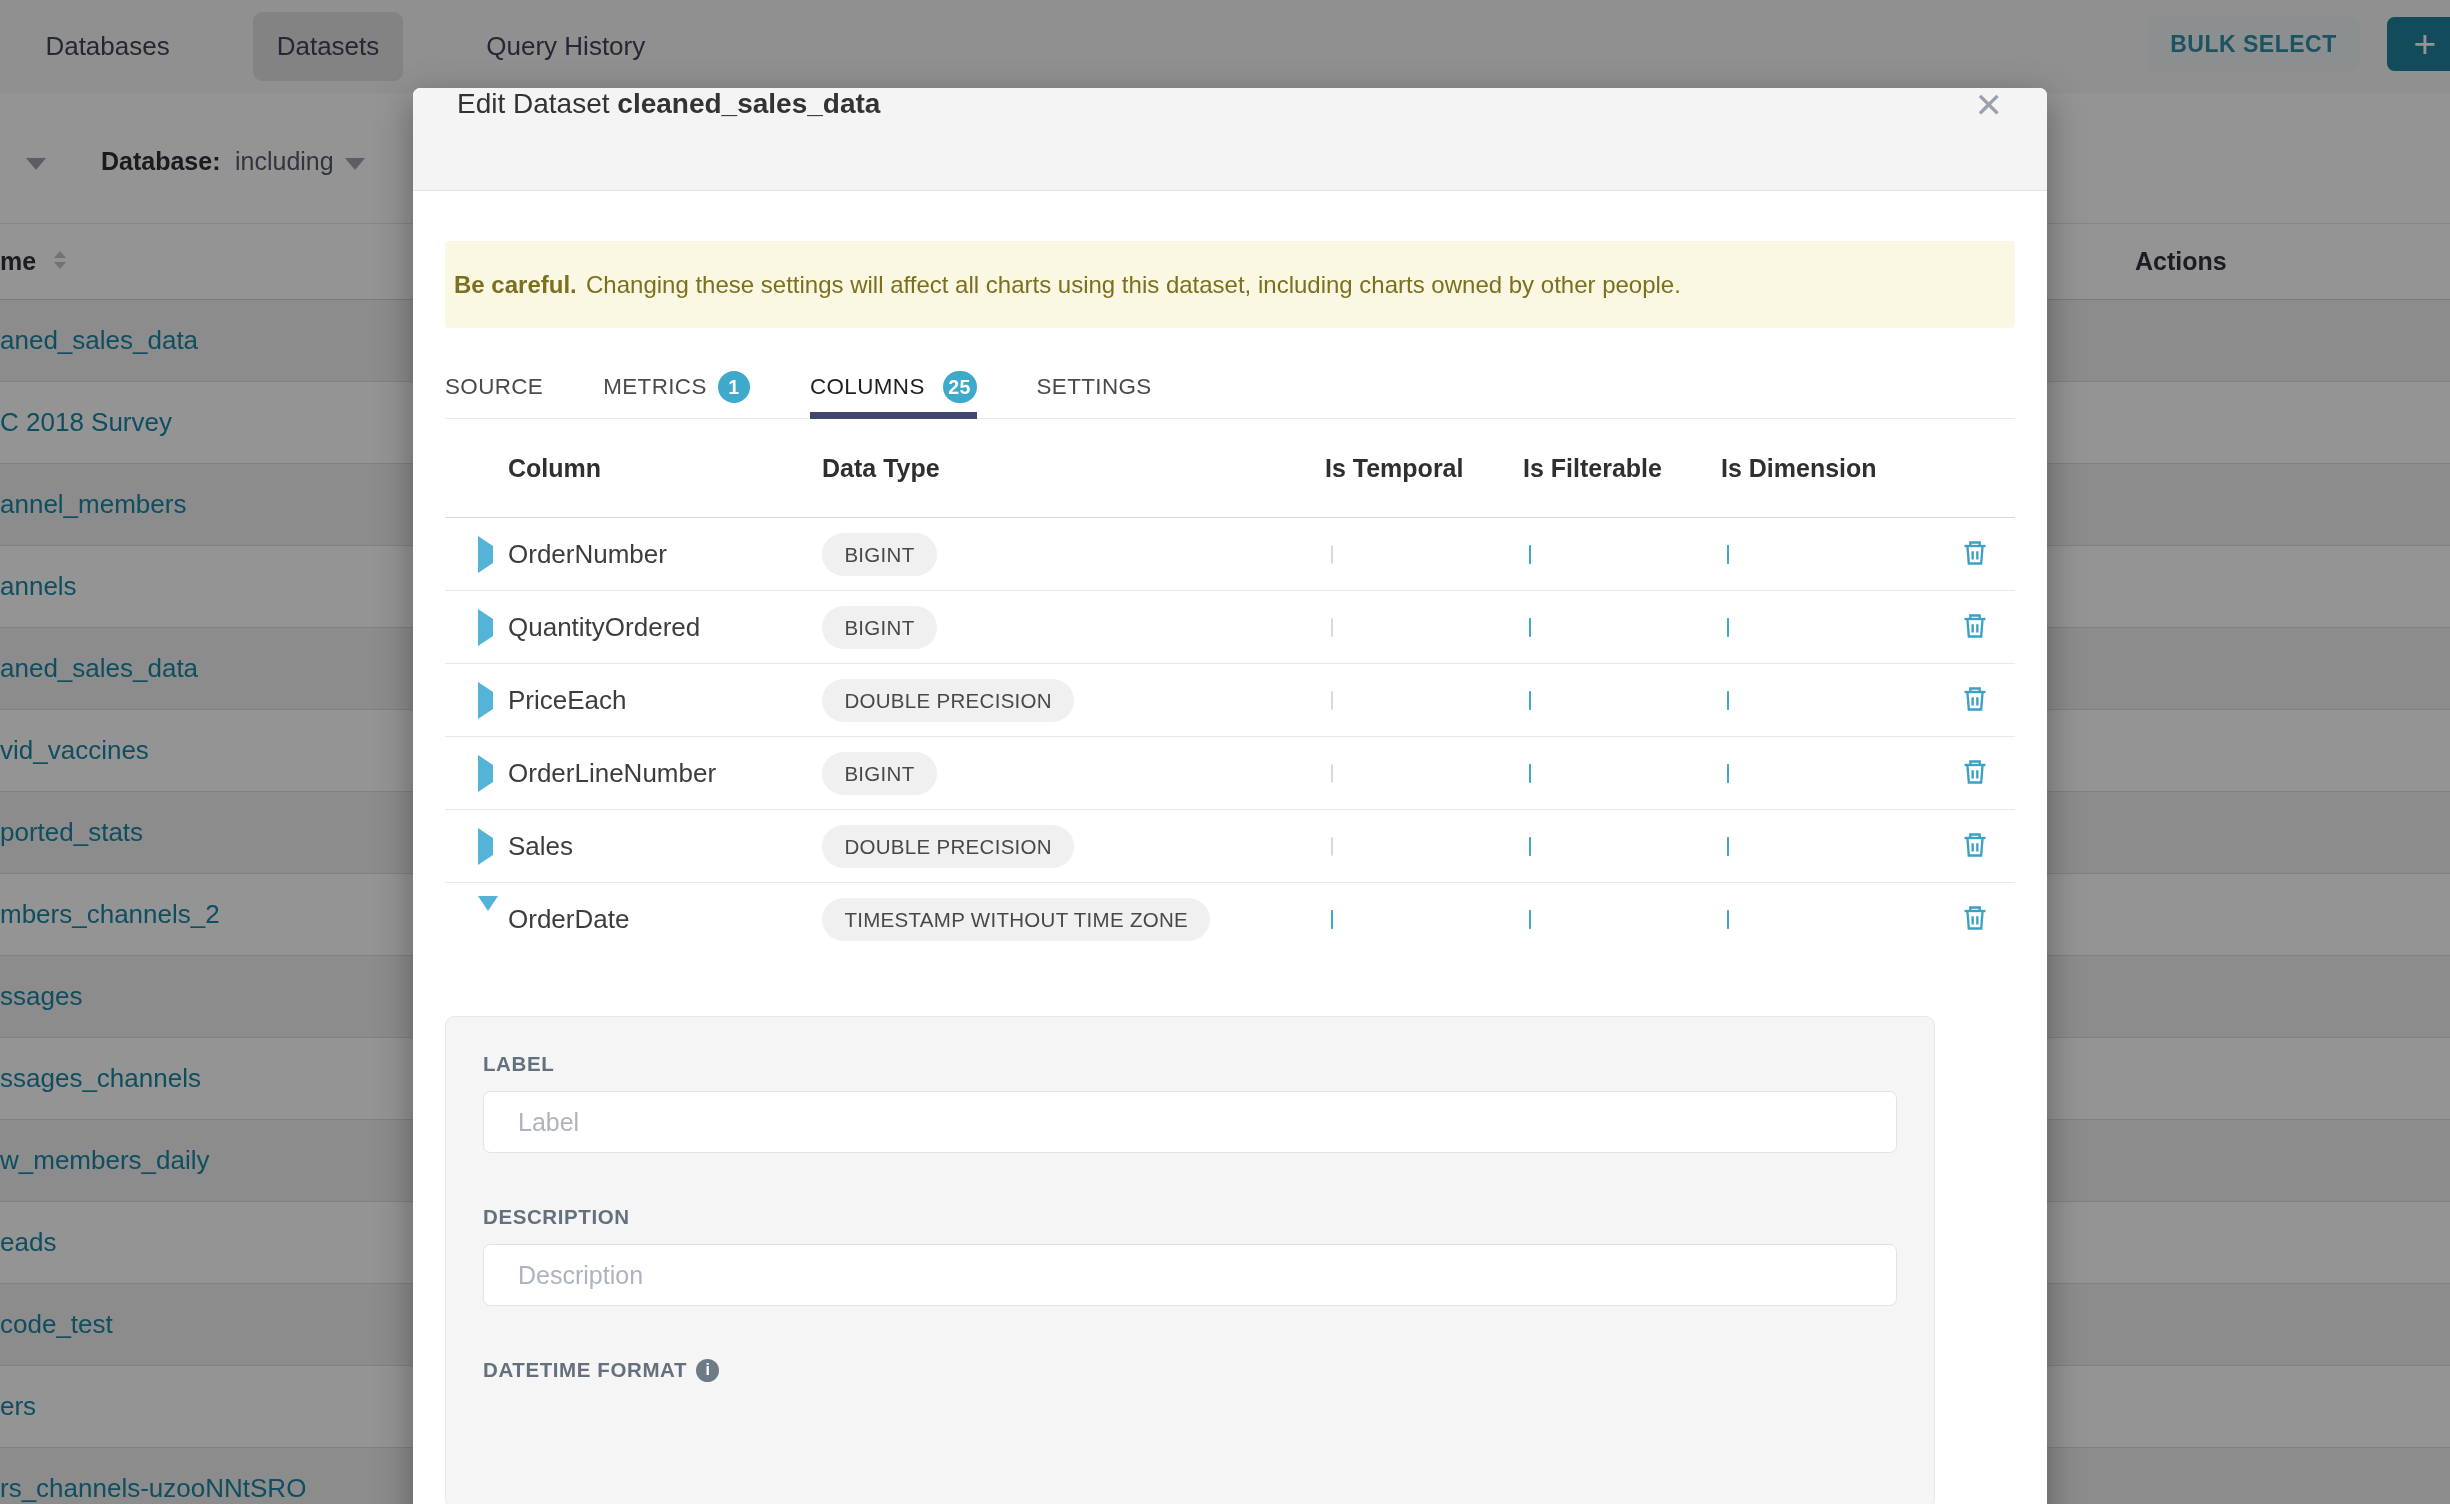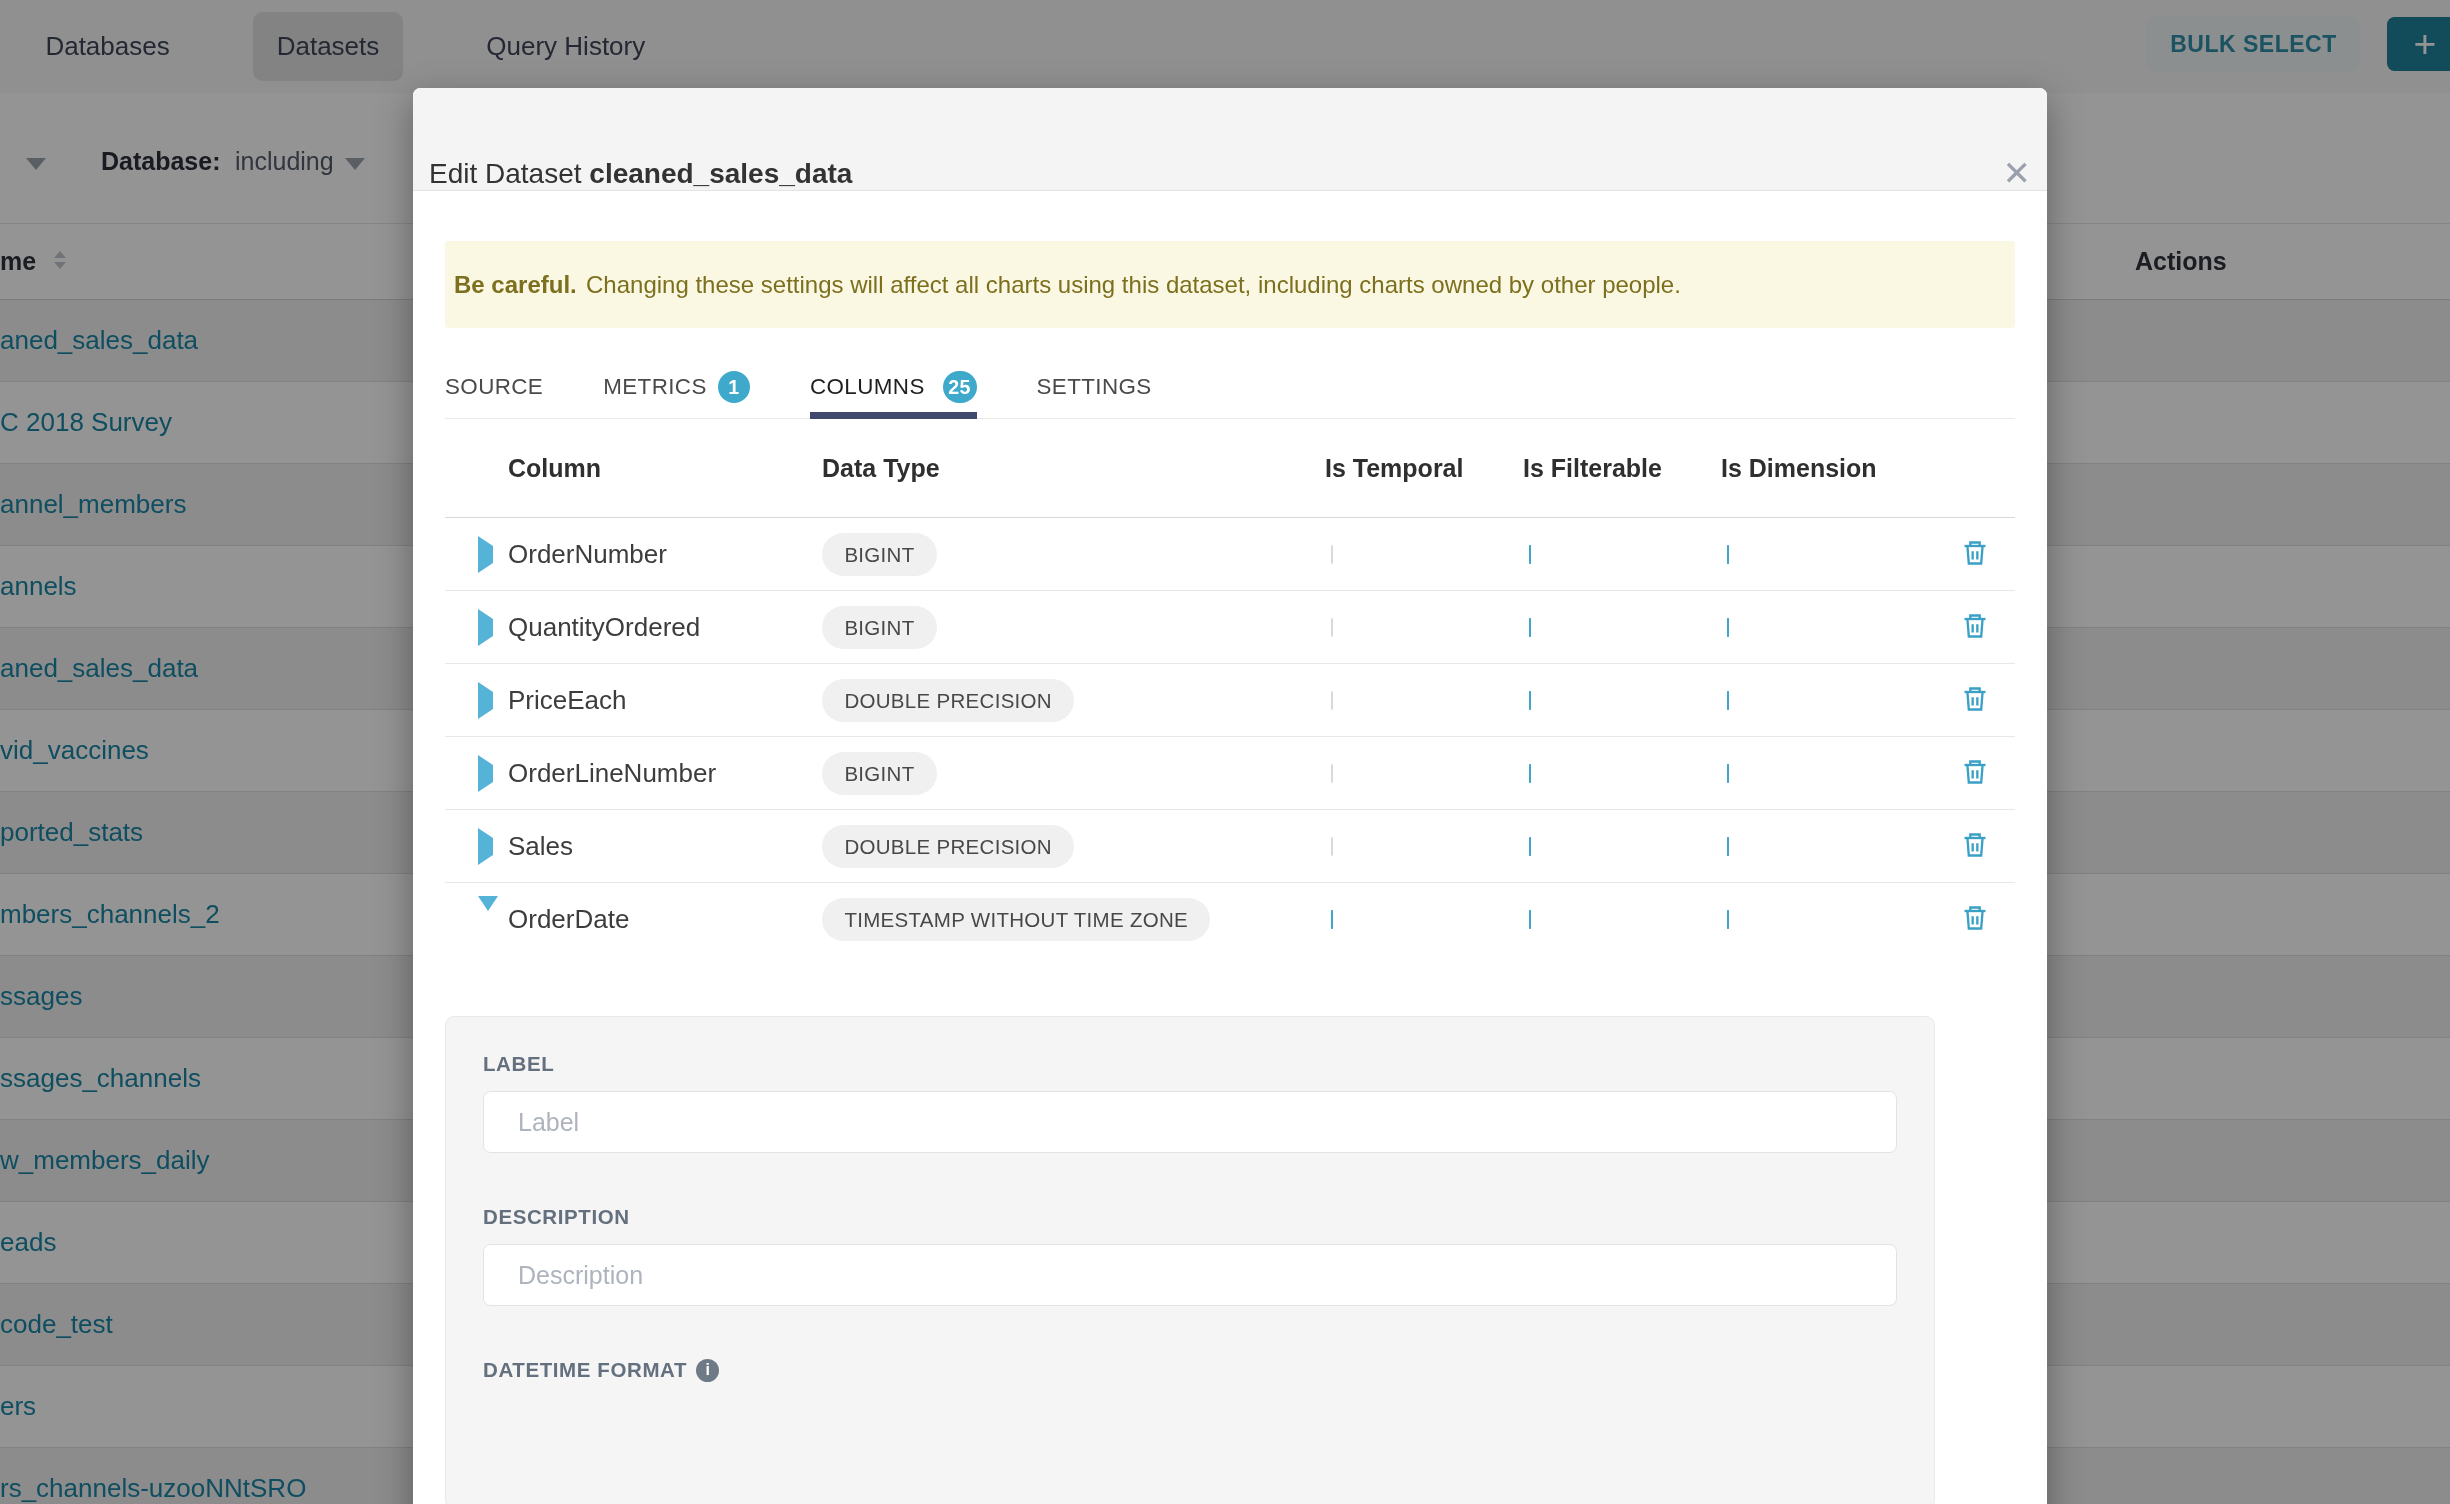--- a/index.html
+++ b/index.html
@@ -64,21 +64,21 @@
   .overlay { position:absolute; inset:0; z-index:5; background:rgba(0,0,0,0.42); }
 
   
   .modal {
     position:absolute; z-index:10; left:413px; top:88px; width:1634px; height:1454px;
     background:#fff; border-radius:7.5px 7.5px 0 0;
     box-shadow:0 11.2px 37px rgba(0,0,0,0.35);
   }
   .modal-header {
     height:103px; background:#f4f4f4; border-bottom:0.9px solid #e3e3e3;
-    border-radius:7.5px 7.5px 0 0; display:flex; align-items:flex-end; padding:0 16px;
+    border-radius:7.5px 7.5px 0 0; display:flex; align-items:flex-start; padding:0 44px;
   }
   .modal-title { font-size:28px; color:#333; }
   .modal-title b { font-weight:bold; }
   .modal-close {
     margin-left:auto; background:none; border:none; font-size:34px; line-height:34px;
     color:#9aa1ad; cursor:pointer; font-family:inherit;
   }
   .modal-body { padding:0 32px; }
 
   .warning {

